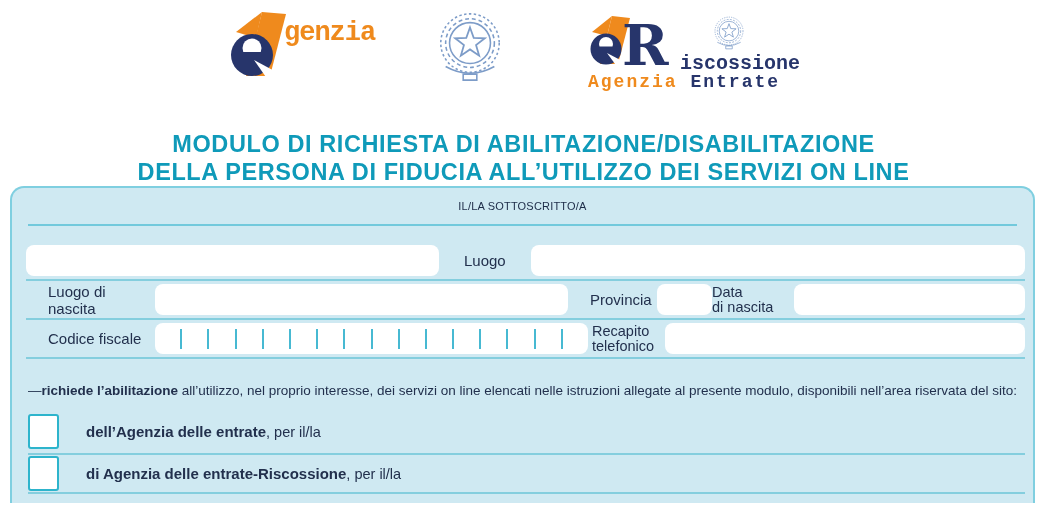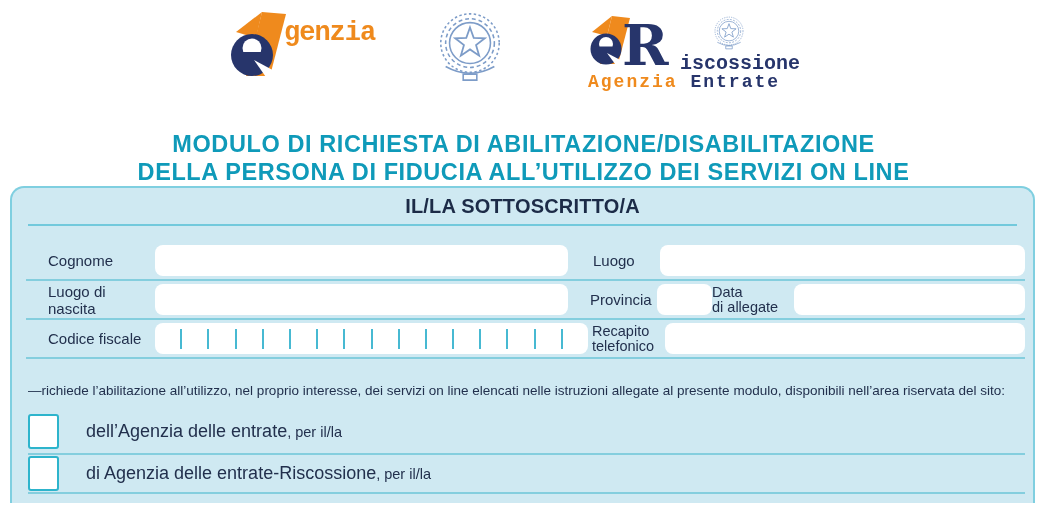--- a/index.html
+++ b/index.html
@@ -25,43 +25,43 @@
     font-weight:bold;font-size:18px;letter-spacing:2px;white-space:nowrap;}
   .logo2 .t2 .or{color:#ef8a1d;} .logo2 .t2 .bl{color:#27356b;}
   
   .title{position:absolute;top:107px;left:0;width:100%;text-align:center;
     color:#0f9ab9;font-weight:bold;font-size:23.5px;line-height:27.5px;letter-spacing:0.6px;margin-top:24px;}
   
   .formbox{position:absolute;left:10px;top:186px;width:1025px;height:317px;
     box-sizing:border-box;background:#cfe9f2;border:2px solid #7fcfe0;border-bottom:none;
     border-radius:14px 14px 0 0;overflow:hidden;}
   .sec-head{height:36px;margin:0 16px;display:flex;align-items:center;justify-content:center;
-    border-bottom:2px solid #72c9dc;color:#1c2b47;font-weight:bold;font-size:20px;letter-spacing:0.2px;}
+    border-bottom:2px solid #72c9dc;color:#1c2b47;font-weight:normal;font-size:11px;letter-spacing:0.2px;}
   .spacer{height:16px;}
   .frow{display:flex;align-items:center;height:37px;margin:0 8px 0 14px;
     border-bottom:2px solid #84cede;}
   .frow:last-of-type{border-bottom:2px solid #84cede;}
   .lab{color:#22304d;font-size:15px;flex:0 0 auto;}
   .lab2{color:#22304d;font-size:14.5px;line-height:15px;flex:0 0 auto;}
   .w-label{width:107px;padding-left:22px;box-sizing:content-box;}
   .inp{background:#ffffff;border-radius:8px;height:31px;border:none;}
   .cf-input{display:flex;align-items:center;}
   .cf-input i{flex:1;height:20px;border-right:2px solid #47b9d2;}
   .cf-input i:last-child{border-right:none;}
   
   .para{margin:24px 10px 0 16px;color:#22304d;font-size:13.5px;line-height:15.5px;
     text-align:justify;padding-left:18px;text-indent:-18px;}
-  .para b{font-weight:normal;}
+  .para b{font-weight:bold;}
   .gap2{height:12px;}
   .chkrow{display:flex;align-items:center;margin:0 8px 0 16px;border-bottom:2px solid #84cede;}
   .chkrow.r1{height:42px;} .chkrow.r2{height:37px;}
   .chk{width:27px;height:31px;background:#fff;border:2px solid #2db4cc;border-radius:3px;
     flex:0 0 auto;margin-right:27px;}
   .chktxt{color:#22304d;font-size:14.5px;}
-  .chktxt b{font-weight:normal;font-size:18px;}
+  .chktxt b{font-weight:bold;font-size:15px;}
 </style>
 </head>
 <body>
 
 <svg width="0" height="0" style="position:absolute">
   <defs>
     <g id="emblem" stroke="#7d9cc8" fill="none" stroke-width="1.6">
       <circle cx="45" cy="36" r="30" stroke-dasharray="2.5,2.5"></circle>
       <circle cx="45" cy="36" r="25" stroke-dasharray="4,3"></circle>
       <circle cx="45" cy="36" r="21"></circle>
@@ -108,34 +108,33 @@
   <div>MODULO DI RICHIESTA DI ABILITAZIONE/DISABILITAZIONE</div>
   <div>DELLA PERSONA DI FIDUCIA ALL’UTILIZZO DEI SERVIZI ON LINE</div>
 </div>
 
 <div class="formbox">
 
   <div class="sec-head">IL/LA SOTTOSCRITTO/A</div>
   <div class="spacer"></div>
 
   <div class="frow">
-    <div class="lab w-label">Cognome</div>
     <div class="inp" style="width:413px;"></div>
     <div class="lab" style="margin-left:25px;width:67px;">Luogo</div>
     <div class="inp" style="flex:1;"></div>
   </div>
 
   <div class="frow">
     <div class="lab w-label">Luogo di nascita</div>
     <div class="inp" style="width:413px;"></div>
     <div class="lab" style="margin-left:22px;width:67px;">Provincia</div>
     <div class="inp" style="width:55px;"></div>
     <div class="lab2" style="width:82px;">
       <div>Data</div>
-      <div>di allegate</div>
+      <div>di nascita</div>
     </div>
     <div class="inp" style="flex:1;"></div>
   </div>
 
   <div class="frow">
     <div class="lab w-label">Codice fiscale</div>
     <div class="inp cf-input" style="width:433px;">
         <i></i>
         <i></i>
         <i></i>

